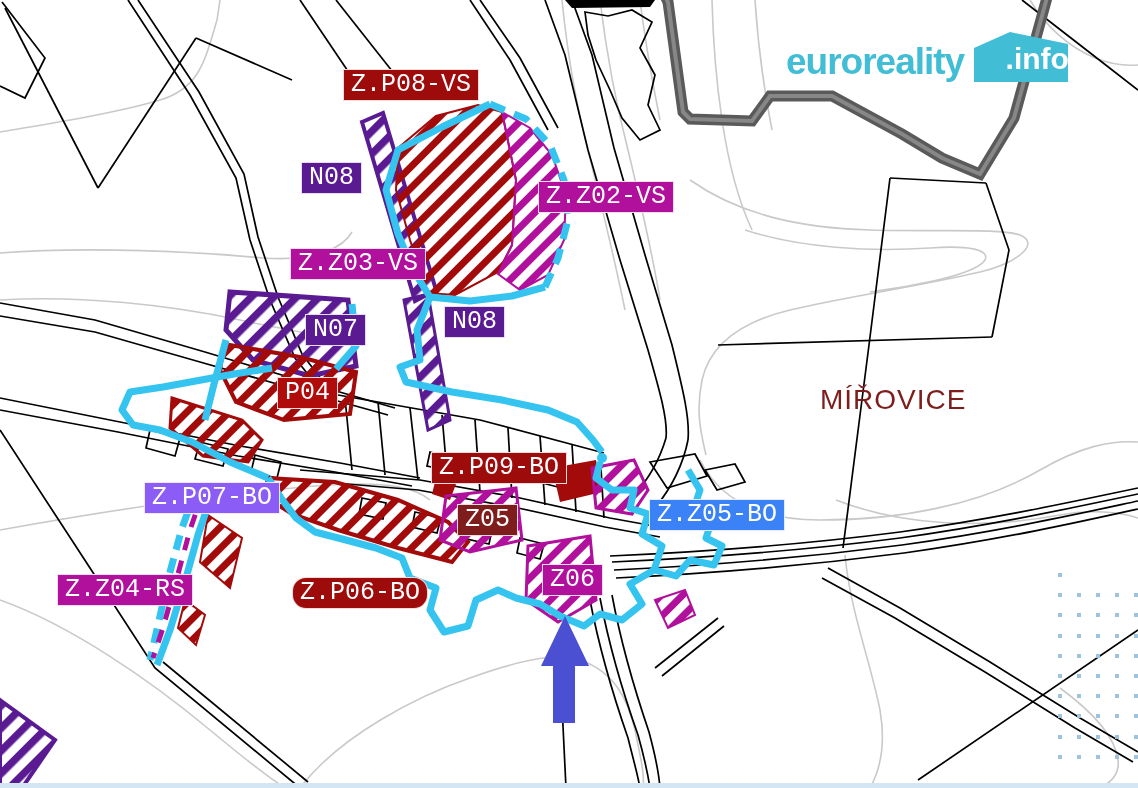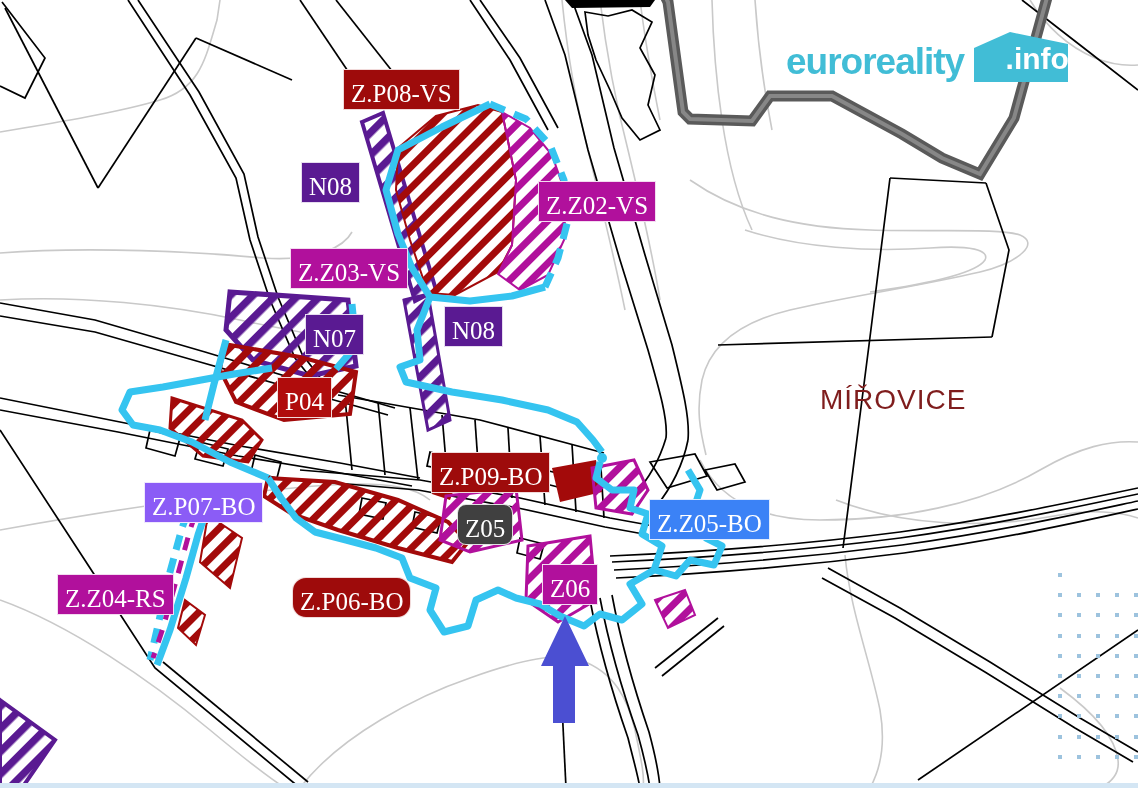--- a/index.html
+++ b/index.html
@@ -1,21 +1,21 @@
 <!DOCTYPE html>
 <html><head>
 <meta charset="utf-8">
 <style>
   html,body{margin:0;padding:0;background:#fff;}
   #stage{position:relative;width:1138px;height:788px;overflow:hidden;background:#fff;
          font-family:"Liberation Sans",sans-serif;}
   #map-svg{position:absolute;left:0;top:0;}
   .map-label{position:absolute;color:#fff;font-size:25px;line-height:1.08;
-             padding:10px 7px 2px 7px;white-space:nowrap;border:1px solid rgba(255,255,255,.85);
-             font-family:Liberation Serif, serif;}
+             padding:1px 7px 2px 7px;white-space:nowrap;border:1px solid rgba(255,255,255,.85);
+             font-family:Liberation Mono, monospace;}
   #place-name{position:absolute;left:820px;top:384px;color:#7f1d1d;font-size:28px;
               font-weight:normal;letter-spacing:1px;}
   #logo{position:absolute;left:786px;top:30px;display:flex;align-items:flex-end;z-index:30;}
   #logo-brand{font-size:37px;font-weight:bold;letter-spacing:-1px;line-height:1;
               padding-bottom:2px;}
   #logo-house{position:relative;width:98px;height:52px;margin-left:8px;}
   #logo-house svg{position:absolute;left:0;top:0;}
   #logo-tld{position:absolute;left:16px;top:14px;width:98px;text-align:center;color:#fff;
             font-size:30px;font-weight:bold;line-height:1;}
 </style>
@@ -222,21 +222,21 @@
 <div id="labels-layer">
       <div class="map-label" style="left: 343px; top: 69px; background-color: rgb(158, 11, 11);">Z.P08-VS</div>
       <div class="map-label" style="left: 301px; top: 162px; background-color: rgb(90, 26, 146);">N08</div>
       <div class="map-label" style="left: 538px; top: 181px; background-color: rgb(177, 16, 156);">Z.Z02-VS</div>
       <div class="map-label" style="left: 290px; top: 236px; background-color: rgb(177, 16, 156); margin-top: 12px;">Z.Z03-VS</div>
       <div class="map-label" style="left: 272px; top: 314px; background-color: rgb(90, 26, 146); margin-left: 33px;">N07</div>
       <div class="map-label" style="left: 444px; top: 306px; background-color: rgb(90, 26, 146);">N08</div>
       <div class="map-label" style="left: 277px; top: 377px; background-color: rgb(176, 12, 12);">P04</div>
       <div class="map-label" style="left: 431px; top: 444px; background-color: rgb(158, 11, 11); margin-top: 8px;">Z.P09-BO</div>
       <div class="map-label" style="left: 144px; top: 482px; background-color: #8b5cf6;">Z.P07-BO</div>
-      <div class="map-label" style="left: 457px; top: 504px; background-color: #404040; border-radius: 9px;">Z05</div>
+      <div class="map-label" style="left: 457px; top: 504px; background-color: #7f1d1d;">Z05</div>
       <div class="map-label" style="left: 649px; top: 499px; background-color: #3b82f6;">Z.Z05-BO</div>
       <div class="map-label" style="left: 542px; top: 564px; background-color: rgb(177, 16, 156);">Z06</div>
       <div class="map-label" style="left: 57px; top: 574px; background-color: rgb(177, 16, 156);">Z.Z04-RS</div>
       <div class="map-label" style="left: 292px; top: 577px; background-color: rgb(158, 11, 11); border-radius: 14px;">Z.P06-BO</div>
     </div>
 
 <div id="place-name">MÍŘOVICE</div>
 
 <div id="logo">
   <span id="logo-brand" style="color: rgb(65, 189, 214);">euroreality</span>

